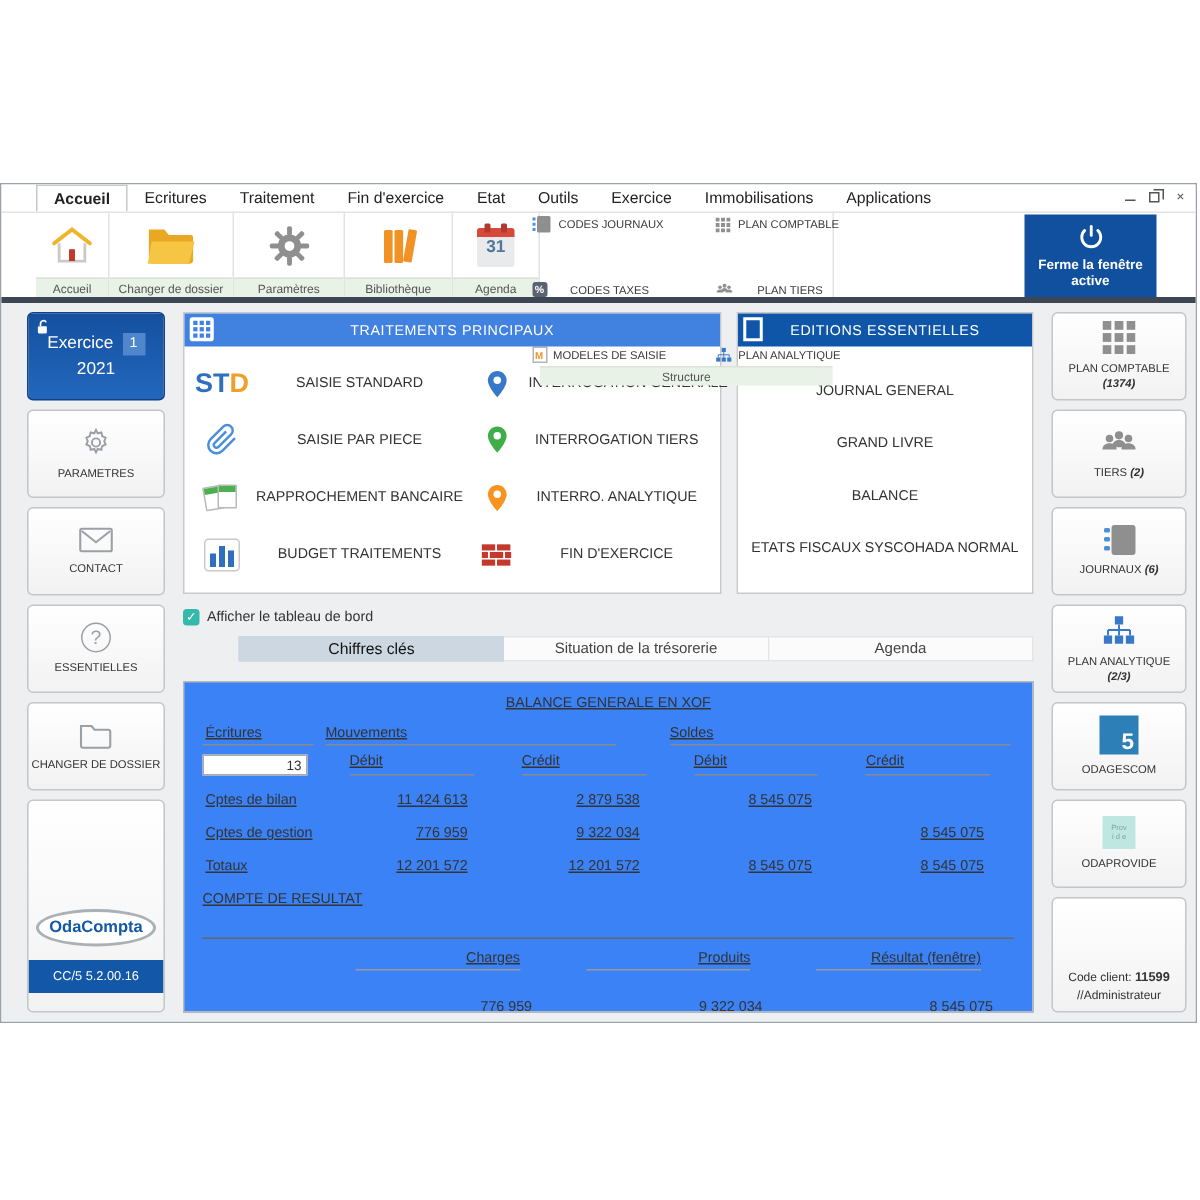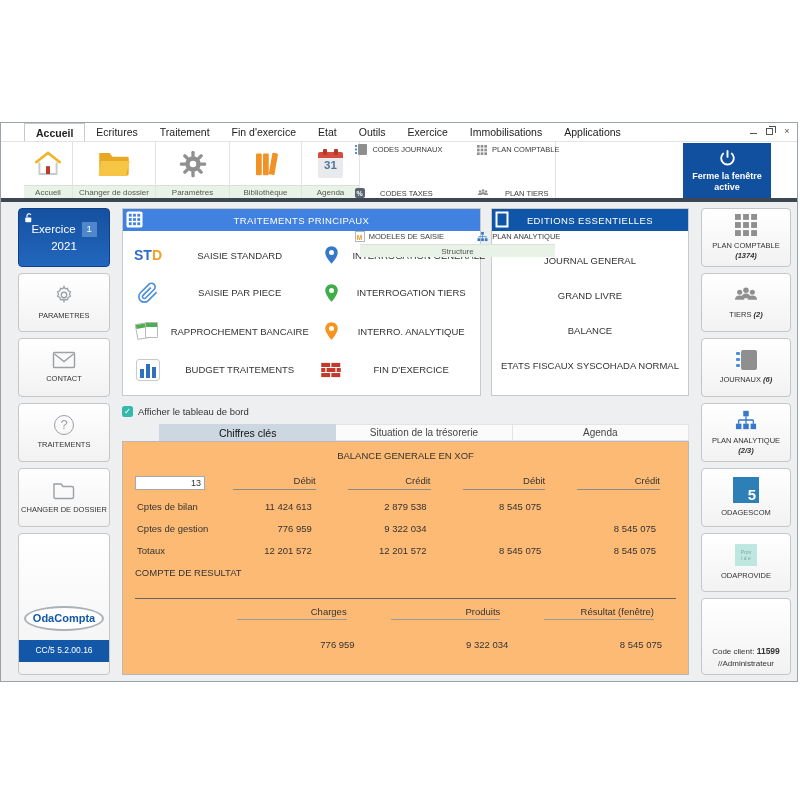--- a/index.html
+++ b/index.html
@@ -101,21 +101,21 @@
   .panel-editions { flex:1; }
   .panel-header { height:22px; flex:0 0 22px; color:#fff; font-size:9.5px; letter-spacing:0.4px;
                   display:flex; align-items:center; justify-content:center; position:relative; }
   .ph-blue-light { background:#4181e0; }
   .ph-blue-dark { background:#0f56a8; }
   .hicon { position:absolute; left:3px; top:2px; }
   .trait-body { flex:1; display:grid; grid-template-columns:1.15fr 1fr; padding:6px 4px 6px 10px; }
   .trait-item { display:flex; align-items:center; gap:6px; font-size:9.5px; color:#333; cursor:pointer; min-width:0;}
   .trait-item .ticon { width:30px; flex:0 0 30px; display:flex; justify-content:center; align-items:center;}
   .trait-item .tlabel { flex:1; text-align:center; padding-right:6px; white-space:nowrap; }
-  .std-icon{font-size:14px;font-weight:800;letter-spacing:0;}
+  .std-icon{font-size:18px;font-weight:800;letter-spacing:0;}
   .std-icon .st{color:#2e6fc0;} .std-icon .d{color:#f0a028;}
   .budget-icon{width:24px;height:22px;border:1px solid #c9c9c9;border-radius:3px;display:flex;align-items:flex-end;justify-content:center;gap:2px;padding:2px;}
   .budget-icon span{width:4px;background:#2f6fc0;display:block;}
   .bi1{height:9px;} .bi2{height:14px;} .bi3{height:11px;}
   .rb-icon{width:26px;height:22px;position:relative;}
   .rb-page{position:absolute;width:13px;height:16px;background:#fff;border:1px solid #b9b9b9;border-radius:1px;}
   .rb-back{left:1px;top:3px;transform:rotate(-10deg);}
   .rb-front{left:10px;top:2px;}
   .rb-top{display:block;height:4px;background:#4caf50;}
   .editions-body { flex:1; display:flex; flex-direction:column; justify-content:space-around; padding:12px 4px; font-size:9.5px; color:#333; text-align:center; }
@@ -124,32 +124,32 @@
   
   .checkbox-row { margin-top:8px; display:flex; align-items:center; gap:5px; font-size:9.5px; color:#333; flex:0 0 14px;}
   .checkbox { width:11px; height:11px; background:#35b9ab; border-radius:2.5px; color:#fff; font-size:8.5px;
               display:flex; align-items:center; justify-content:center; cursor:pointer;}
   .tabbar { margin-top:6px; display:flex; height:17px; flex:0 0 17px;padding-left:37px; }
   .dash-tab { flex:1; display:flex; align-items:center; justify-content:center; font-size:10px; color:#444;
               background:#fbfbfb; border:1px solid #e4e4e4; border-left:none; cursor:pointer;}
   .dash-tab:first-child { border-left:1px solid #e4e4e4; }
   .dash-tab.active { background:#ccd7e1; color:#111; font-size:10.5px; border-color:#ccd7e1;}
 
-  .dash-panel { margin-top:0; flex:1; background:#fdba74; border:1px solid #b8b8b8; padding:6px 12px 4px;
-                display:flex; flex-direction:column; font-size:9.5px; color:#333; overflow:hidden; min-height:0;}
+  .dash-panel { margin-top:13px; flex:1; background:#3b82f6; border:1px solid #b8b8b8; padding:6px 12px 4px;
+                display:flex; flex-direction:column; font-size:9.5px; color:#333; overflow:hidden; min-height:0;text-decoration:underline;}
   .bal-title { text-align:center; margin:2px 0 9px; flex:0 0 auto;}
   .bal-grid { display:grid; grid-template-columns:82px 1fr 1fr 1fr 1fr; align-items:end; }
   .gh { border-bottom:1px solid #8a8a8a; padding-bottom:2px; }
   .gh-ecr { grid-column:1/2; margin-right:8px; padding-left:2px; }
   .gh-mvt { grid-column:2/4; margin-right:36px; }
   .gh-sld { grid-column:4/6; margin-right:2px; }
   .sub-row { margin-top:5px; align-items:center;}
   .ecr-input { width:70px; height:14px; border:1px solid #a8a8a8; font-size:9px; text-align:right; padding:0 3px;
                font-family:"Liberation Sans",sans-serif; color:#333; background:#fff;}
-  .colh { text-align:right; border-bottom:1px solid #8a8a8a; margin:0 16px; padding-bottom:3px; }
+  .colh { text-align:left; border-bottom:1px solid #8a8a8a; margin:0 16px; padding-bottom:3px; }
   .bal-row { margin-top:11px; align-items:center; }
   .num { text-align:right; padding-right:20px; }
   .row-label{padding-left:2px;}
   .res-title { margin-top:11px; border-bottom:1px solid #666; padding-bottom:20px; flex:0 0 auto;}
   .res-grid { display:grid; grid-template-columns:80px 1fr 1fr 1fr; margin-top:7px; }
   .res-h { text-align:right; border-bottom:1px solid #999; margin:0 22px; padding-bottom:2px; }
   .res-val { text-align:right; padding-right:14px; margin-top:12px; }
 
   svg { display:block; }
 </style>
@@ -357,21 +357,21 @@
           <svg width="24" height="18" viewBox="0 0 24 18" fill="none" stroke="#9aa0a6" stroke-width="1.4">
             <rect x="1.5" y="1.5" width="21" height="15" rx="1"></rect>
             <path d="M2.5 3 L12 10.5 L21.5 3"></path>
           </svg>
         </span>
         <span>CONTACT</span>
       </div>
 
       <div class="side-card">
         <span class="q-icon">?</span>
-        <span>TRAITEMENTS</span>
+        <span>ESSENTIELLES</span>
       </div>
 
       <div class="side-card">
         <span>
           <svg width="24" height="19" viewBox="0 0 24 19" fill="none" stroke="#9aa0a6" stroke-width="1.4">
             <path d="M2 3 h7 l2 2.5 h9 a1.5 1.5 0 0 1 1.5 1.5 v9 a1.5 1.5 0 0 1 -1.5 1.5 h-16.5 A1.5 1.5 0 0 1 2 16 z"></path>
           </svg>
         </span>
         <span style="white-space:pre-line;">CHANGER DE DOSSIER</span>
       </div>
@@ -513,20 +513,25 @@
 
       <div class="tabbar">
         <div class="dash-tab active">Chiffres clés</div>
         <div class="dash-tab">Situation de la trésorerie</div>
         <div class="dash-tab">Agenda</div>
       </div>
 
       <div class="dash-panel">
         <div class="bal-title">BALANCE GENERALE EN XOF</div>
 
+        <div class="bal-grid">
+          <span class="gh gh-ecr">Écritures</span>
+          <span class="gh gh-mvt">Mouvements</span>
+          <span class="gh gh-sld">Soldes</span>
+        </div>
 
         <div class="bal-grid sub-row">
           <span><input class="ecr-input" value="13" style=""></span>
           <span class="colh">Débit</span>
           <span class="colh">Crédit</span>
           <span class="colh">Débit</span>
           <span class="colh">Crédit</span>
         </div>
 
         <div class="bal-grid bal-row">

